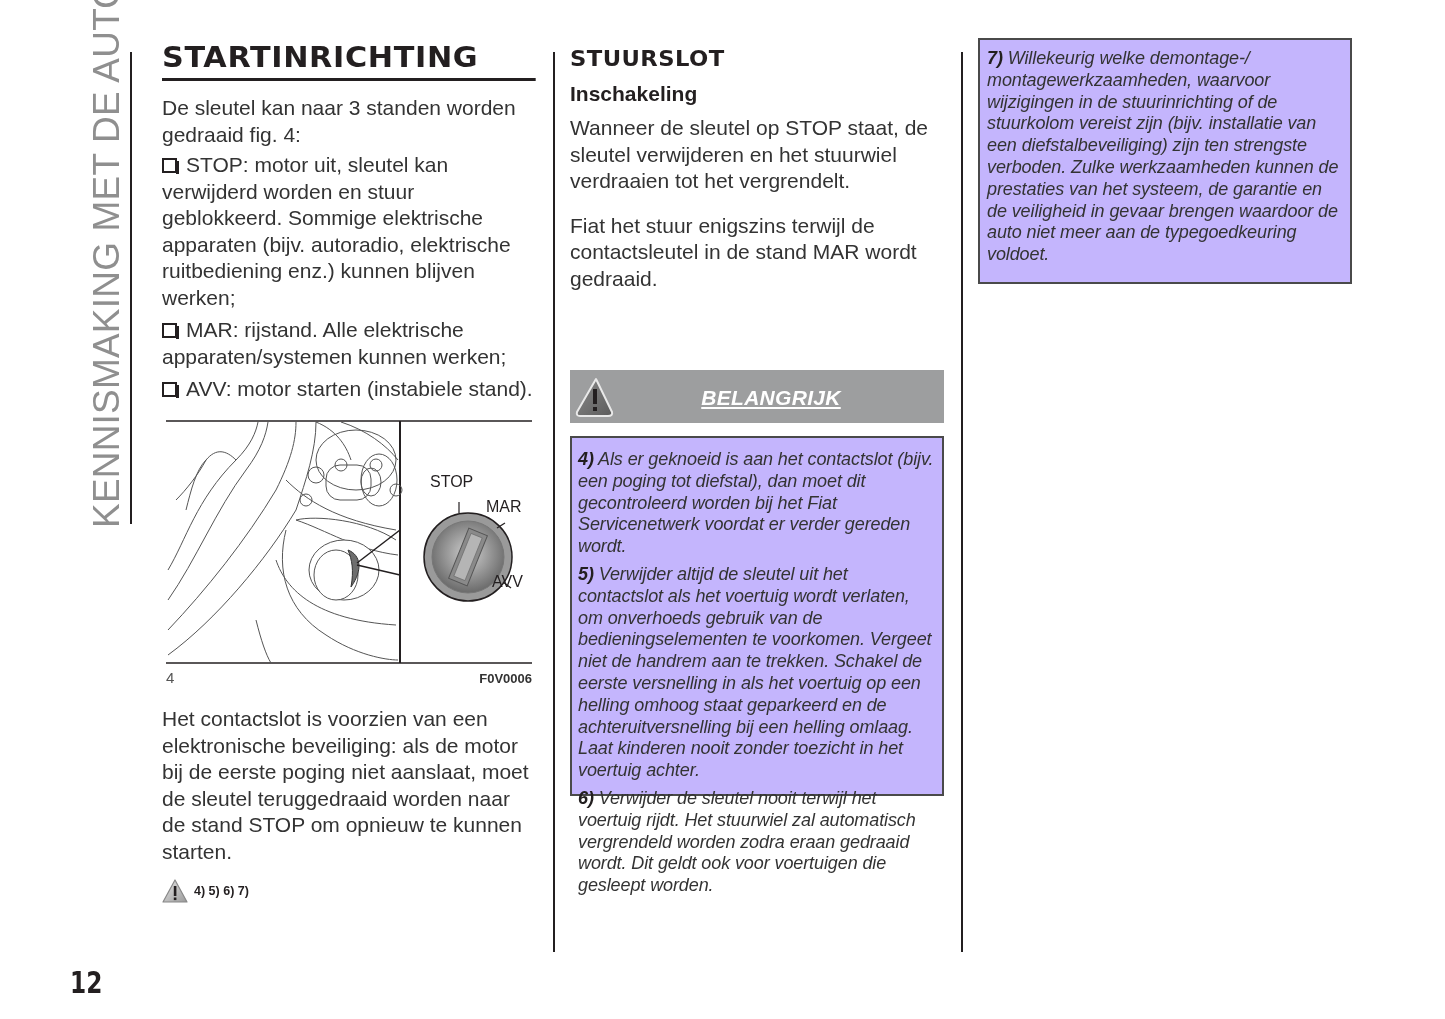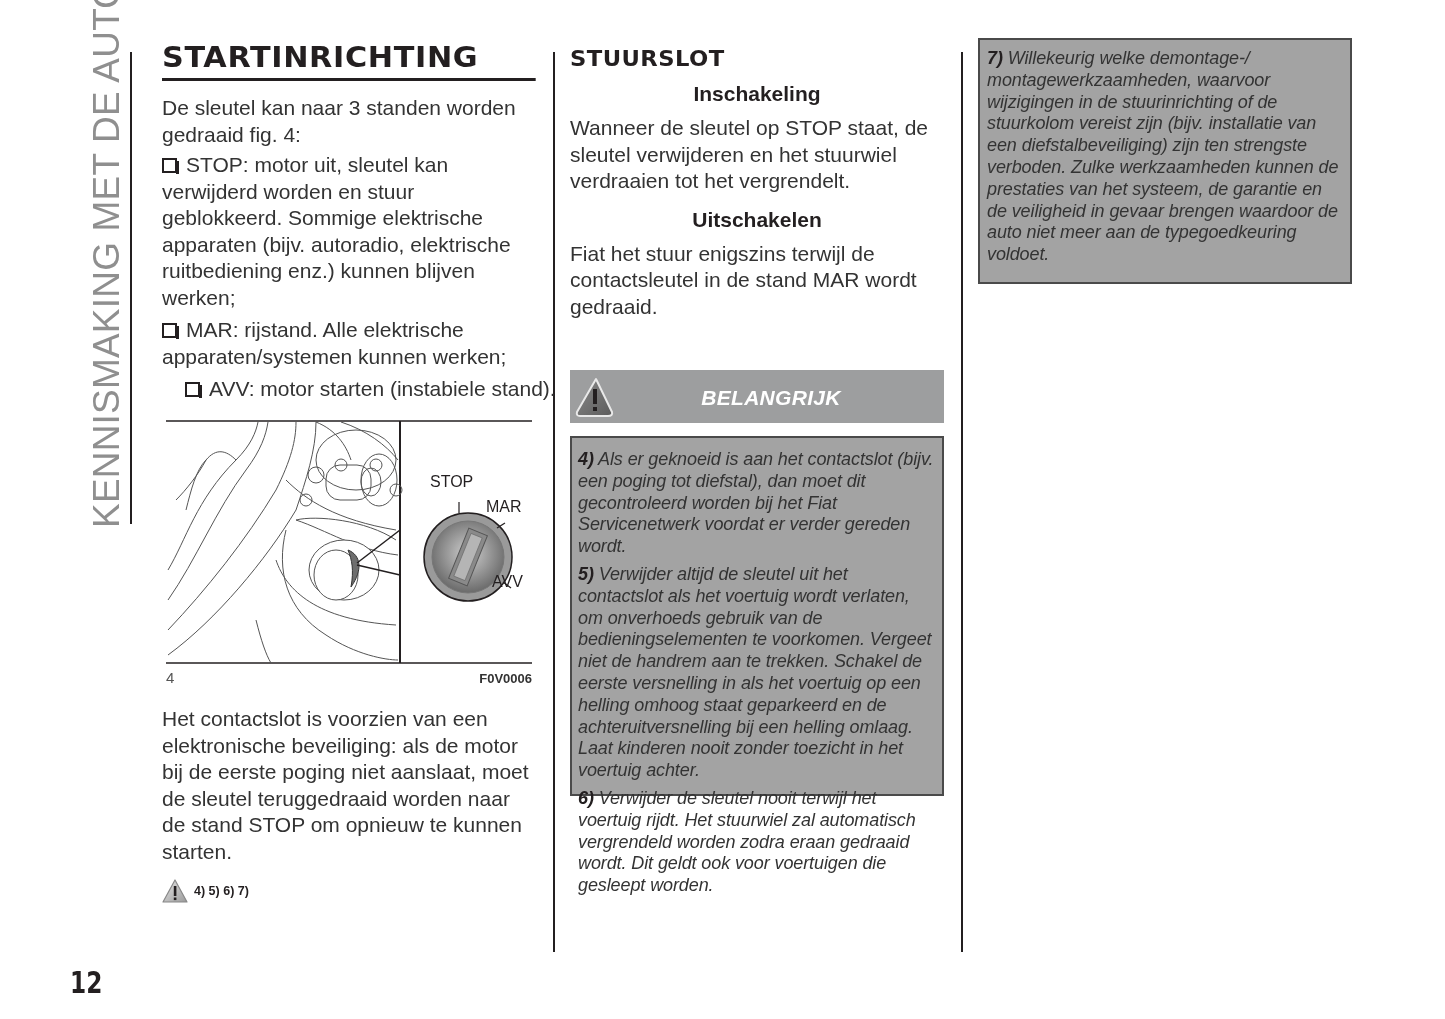--- a/index.html
+++ b/index.html
@@ -23,21 +23,21 @@
 
   .h-main {
     font-family: "DejaVu Sans", sans-serif; font-weight: bold; font-size: 28px;
     letter-spacing: 0.6px; margin: 0; padding-bottom: 2px; line-height: 36px;
     border-bottom: 3px solid #231f20; transform: scaleX(1.08); transform-origin: 0 0; width: 346px;
   }
   .h-sec {
     font-family: "DejaVu Sans", sans-serif; font-weight: bold; font-size: 21px;
     letter-spacing: 0.4px; margin: 0; line-height: 30px; transform: scaleX(1.08); transform-origin: 0 0;
   }
-  .h-sub { font-weight: bold; font-size: 21px; margin: 0; line-height: 28px; color: #231f20; text-align: center; }
+  .h-sub { font-weight: bold; font-size: 21px; margin: 0; line-height: 28px; color: #231f20; }
 
   .p { font-size: 21px; line-height: 26.5px; margin: 0; color: #333; }
   .bullet-box {
     display: inline-block; width: 15px; height: 15px; border: 2.5px solid #231f20; box-sizing: border-box;
     margin-right: 9px; vertical-align: -1px; position: relative;
   }
   .bullet-box::after { content: ""; position: absolute; right: -4px; top: 1px; width: 3px; height: 13px; background: #231f20; }
 
   .fig { position: absolute; left: 166px; top: 420px; width: 366px; height: 244px; }
   .fig-caption { position: absolute; left: 166px; top: 669px; width: 366px; height: 18px; }
@@ -50,26 +50,26 @@
   .page-num {
     position: absolute; left: 70px; top: 964px; font-family: "DejaVu Sans", sans-serif;
     font-weight: bold; font-size: 31px; transform: scaleX(0.75); transform-origin: 0 0; color: #231f20;
   }
 
   .banner {
     position: absolute; left: 570px; top: 370px; width: 374px; height: 53px; background: #9d9e9f;
   }
   .banner .label {
     position: absolute; left: 0; right: 0; top: 0; line-height: 56px; text-align: center;
-    color: #ffffff; font-weight: bold; font-style: italic; font-size: 21px; padding-left: 28px; letter-spacing: 0.3px;
+    color: #ffffff; font-weight: bold; font-style: italic; font-size: 21px; padding-left: 28px; letter-spacing: 0.3px; text-decoration: underline;
   }
   .banner .icon { position: absolute; left: 4px; top: 6px; }
 
   .notebox {
-    position: absolute; border: 2px solid #4a4a4a; box-sizing: border-box; background: #a3a3a3;
+    position: absolute; border: 2px solid #4a4a4a; box-sizing: border-box; background: #c4b5fd;
   }
   .notebox.n1 { left: 570px; top: 436px; width: 374px; height: 360px; padding: 11px 6px 0 6px; }
   .notebox.n2 { left: 978px; top: 38px; width: 374px; height: 246px; padding: 8px 6px 0 7px; }
   .note { font-style: italic; font-size: 18px; line-height: 21.8px; color: #333; margin: 0 0 6px 0; letter-spacing: -0.1px; }
   .note b { font-style: italic; color: #231f20; }
 </style>
 </head>
 <body>
 
 <div class="side-title">KENNISMAKING MET DE AUTO</div>
@@ -79,21 +79,21 @@
 
 <div class="col col1">
   <h1 class="h-main">STARTINRICHTING</h1>
   <div style="height:14px"></div>
   <p class="p">De sleutel kan naar 3 standen worden gedraaid fig. 4:</p>
   <div style="height:4px"></div>
   <p class="p"><span class="bullet-box"></span><span>STOP: motor uit, sleutel kan verwijderd worden en stuur geblokkeerd. Sommige elektrische apparaten (bijv. autoradio, elektrische ruitbediening enz.) kunnen blijven werken;</span></p>
   <div style="height:6px"></div>
   <p class="p"><span class="bullet-box"></span><span>MAR: rijstand. Alle elektrische apparaten/systemen kunnen werken;</span></p>
   <div style="height:6px"></div>
-  <p class="p" style="white-space:nowrap;margin-left:23px;"><span class="bullet-box"></span><span>AVV: motor starten (instabiele stand).</span></p>
+  <p class="p" style="white-space:nowrap;"><span class="bullet-box"></span><span>AVV: motor starten (instabiele stand).</span></p>
 </div>
 
 <div class="fig">
   <svg width="366" height="244" viewBox="0 0 366 244">
     <line x1="0" y1="1" x2="366" y2="1" stroke="#231f20" stroke-width="1.5"></line>
     <line x1="0" y1="243" x2="366" y2="243" stroke="#231f20" stroke-width="1.5"></line>
     <line x1="234" y1="1" x2="234" y2="243" stroke="#231f20" stroke-width="2"></line>
     <g fill="none" stroke="#555" stroke-width="1">
       <path d="M2 150 C 20 120, 30 80, 70 40 C 85 25, 90 12, 92 2"></path>
       <path d="M2 180 C 30 140, 50 90, 80 50 C 95 30, 100 15, 102 2"></path>
@@ -174,21 +174,20 @@
 
 <div class="page-num">12</div>
 
 <div class="col col2">
   <h2 class="h-sec">STUURSLOT</h2>
   <div style="height:6px"></div>
   <h3 class="h-sub">Inschakeling</h3>
   <div style="height:7px"></div>
   <p class="p">Wanneer de sleutel op STOP staat, de sleutel verwijderen en het stuurwiel verdraaien tot het vergrendelt.</p>
   <div style="height:11px"></div>
-  <h3 class="h-sub">Uitschakelen</h3>
   <div style="height:7px"></div>
   <p class="p">Fiat het stuur enigszins terwijl de contactsleutel in de stand MAR wordt gedraaid.</p>
 </div>
 
 <div class="banner">
   <svg class="icon" width="40" height="42" viewBox="0 0 40 42">
     <defs>
       <linearGradient id="bg2" x1="0" y1="0" x2="1" y2="1">
         <stop offset="0%" stop-color="#8a8a8a"></stop>
           <stop offset="100%" stop-color="#5c5c5c"></stop>

